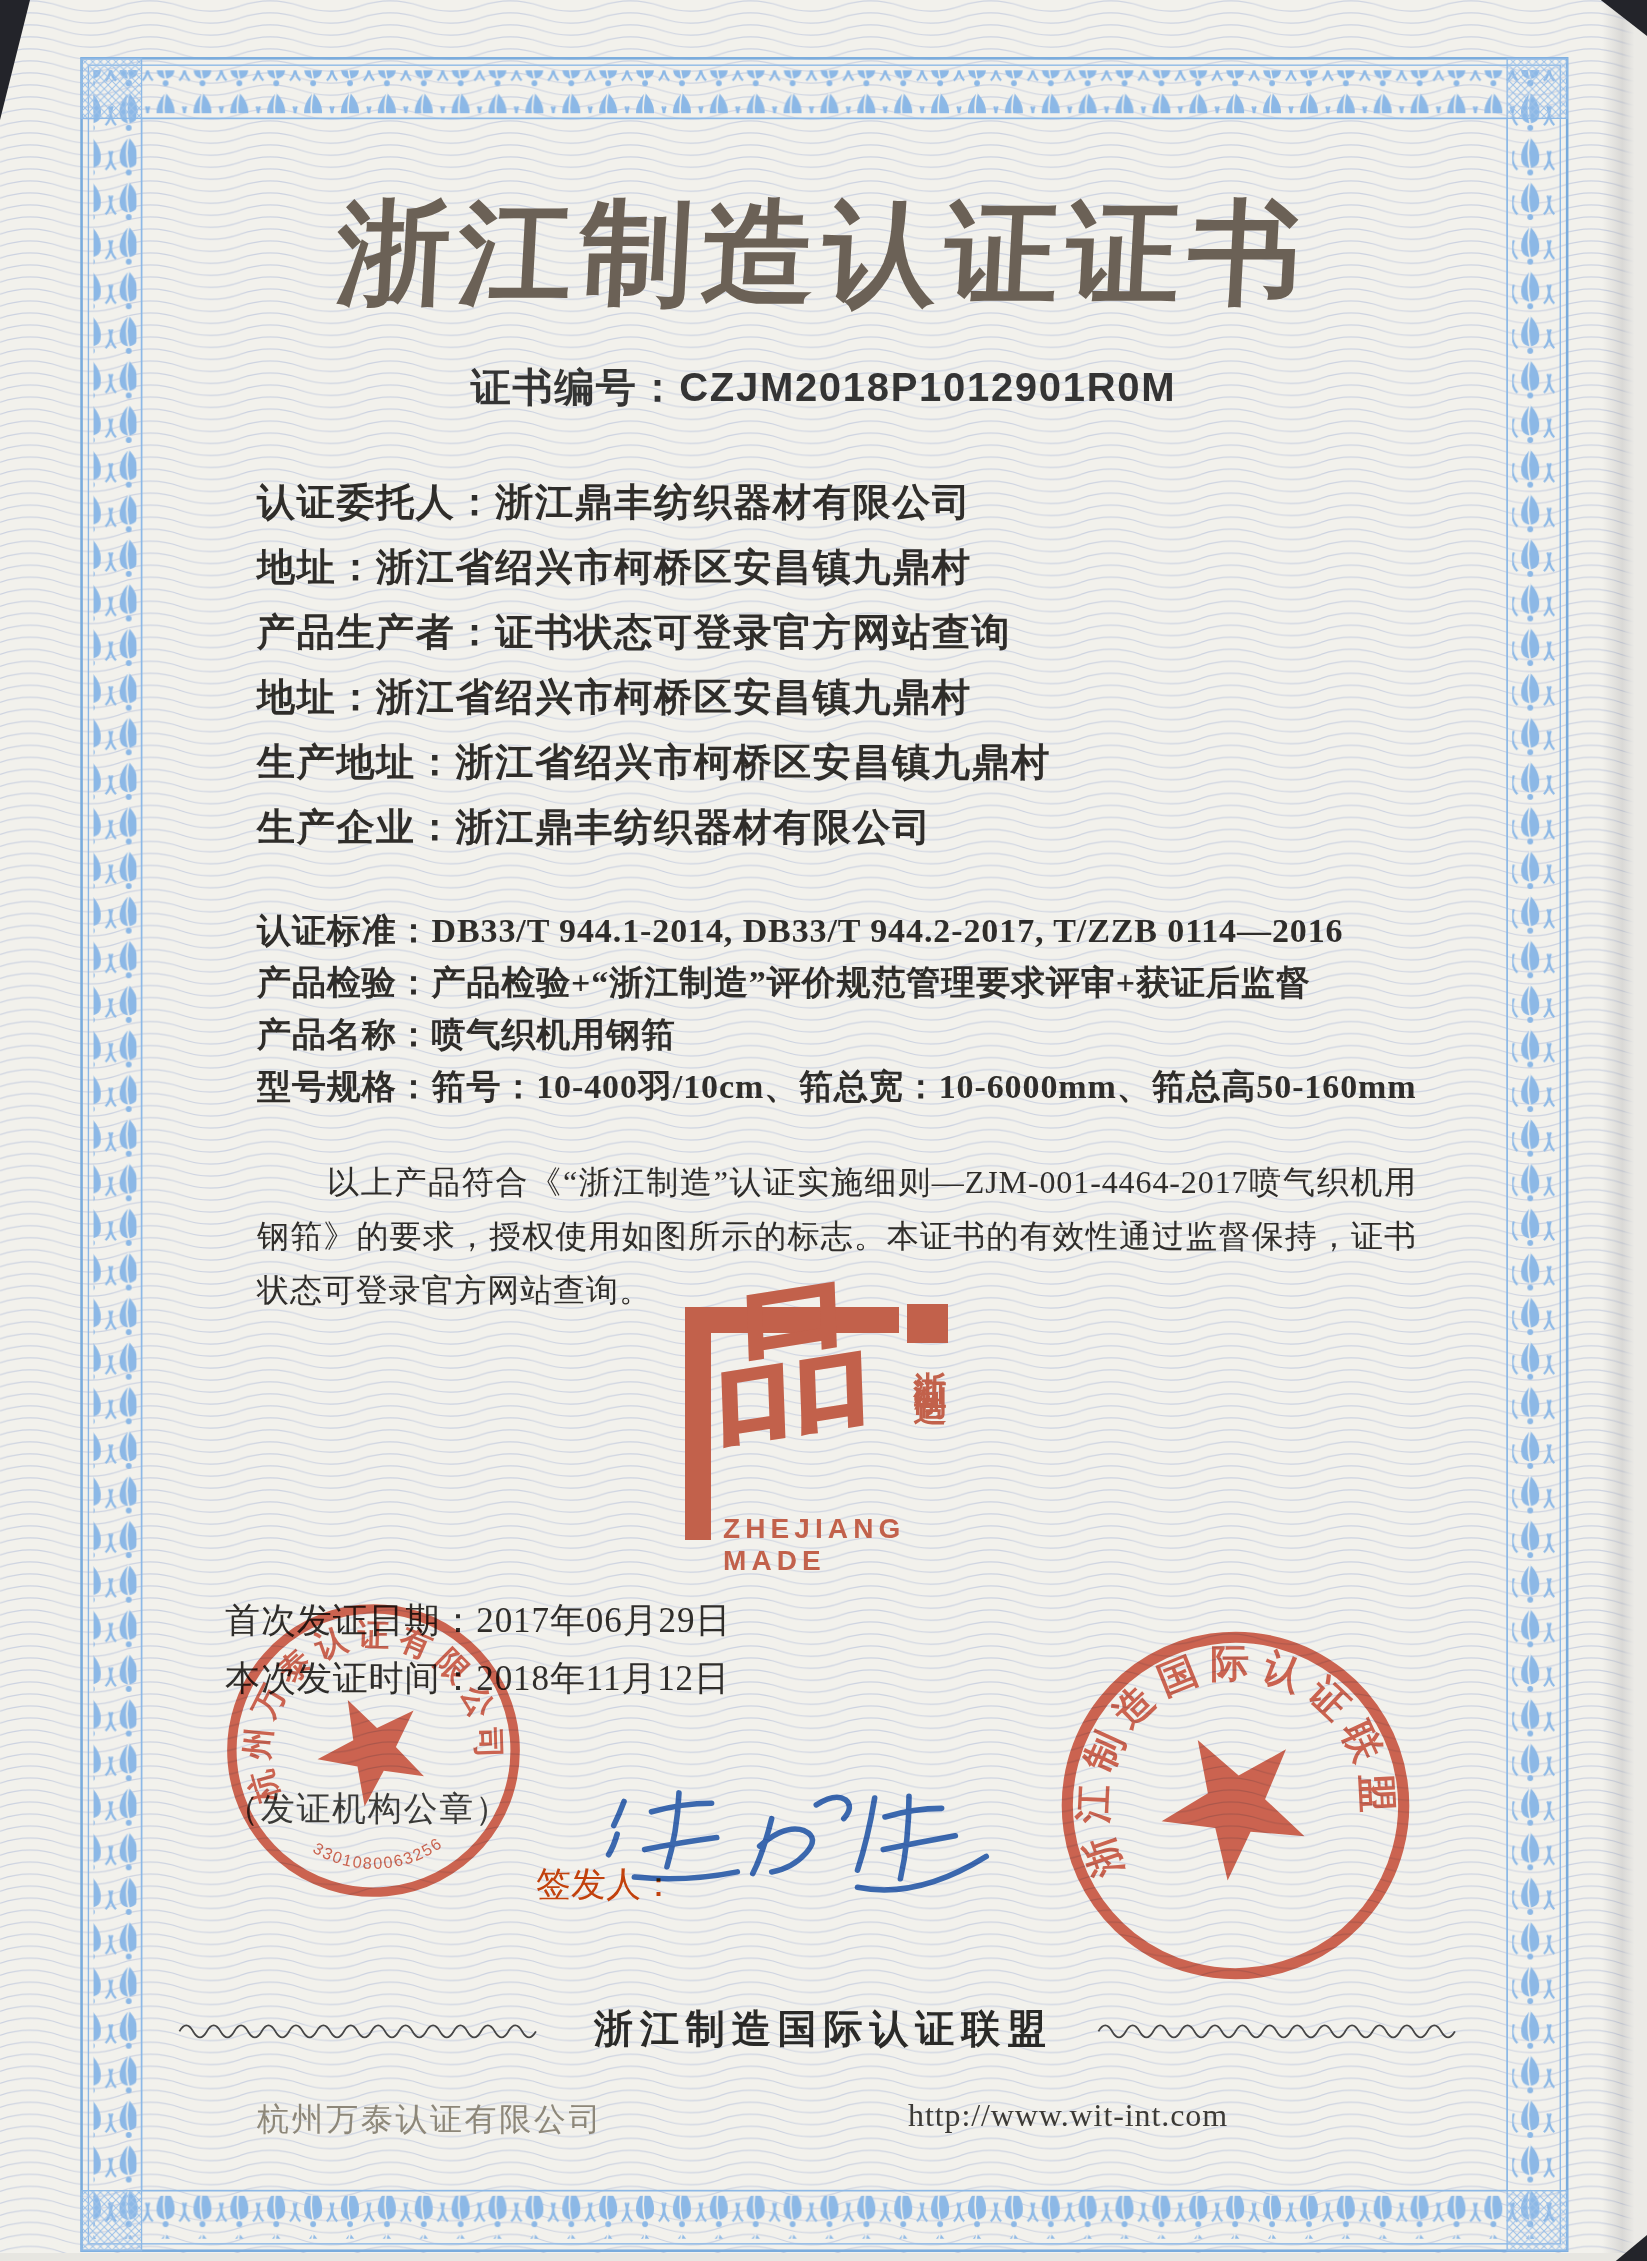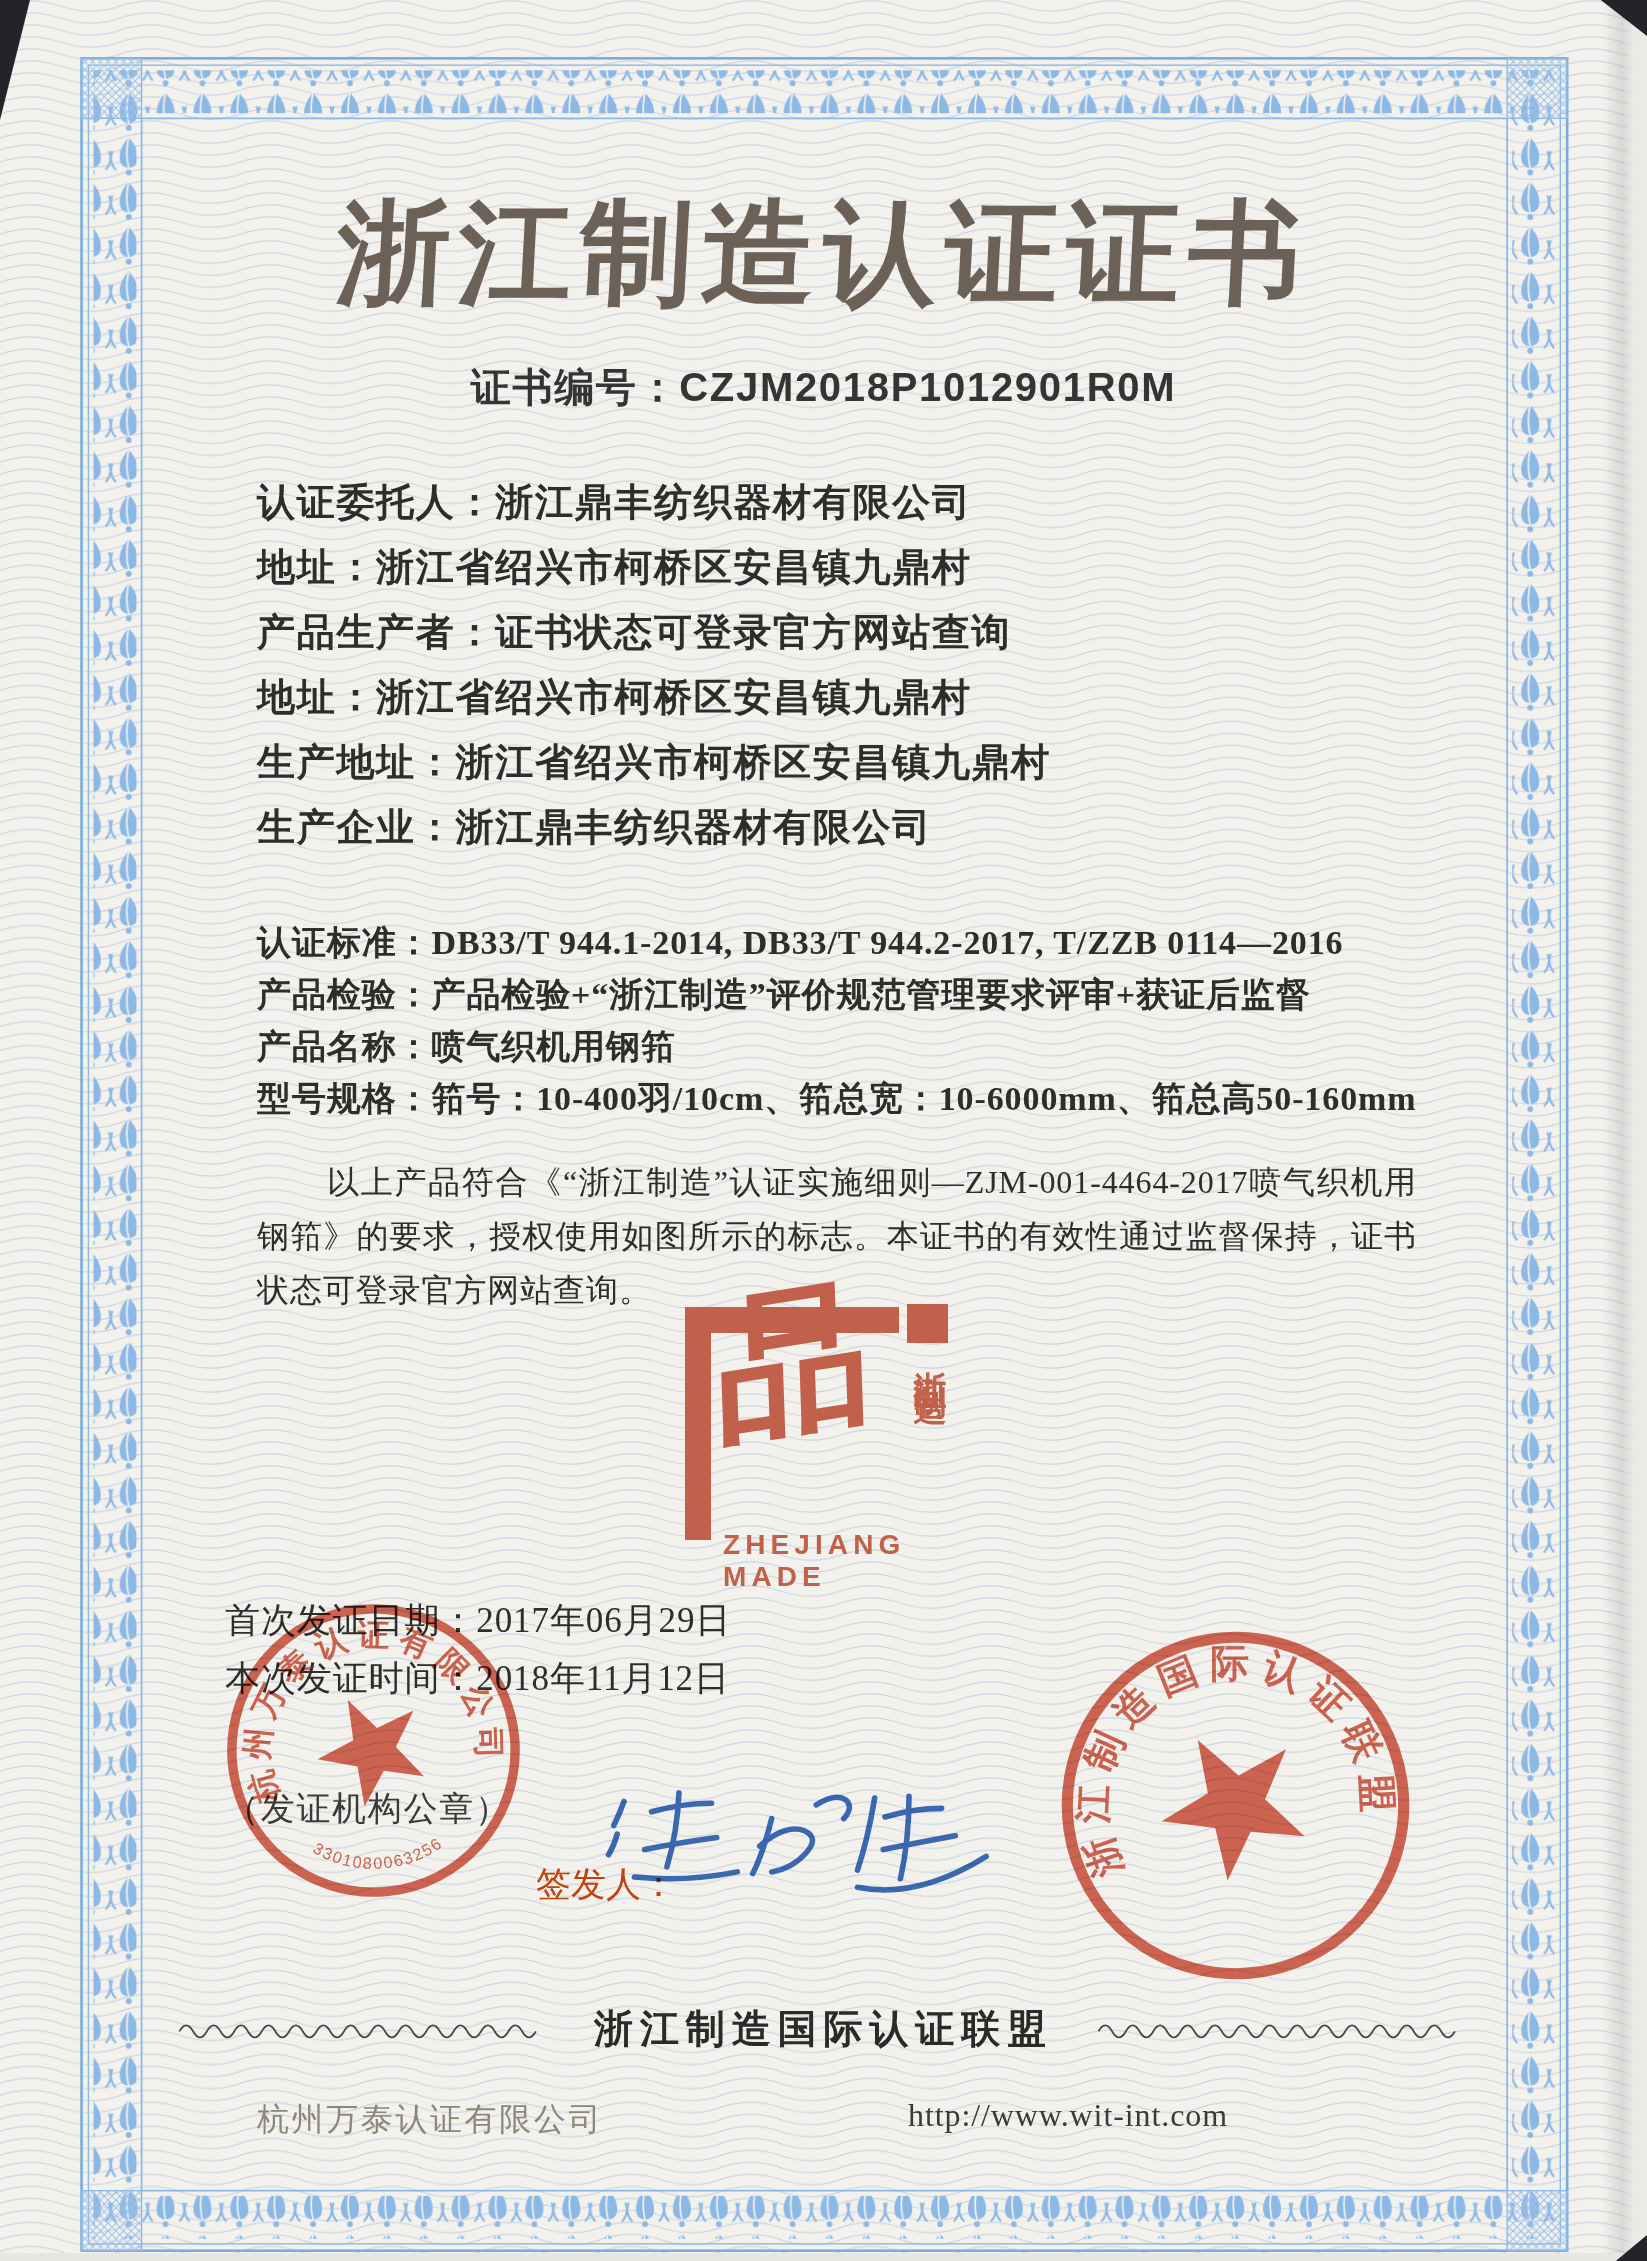--- a/index.html
+++ b/index.html
@@ -6,42 +6,42 @@
   #page{position:relative;width:1647px;height:2261px;background:#f2f1ec;overflow:hidden;
         font-family:"Liberation Serif","DejaVu Serif",serif;color:#2f2d2a;}
   .abs{position:absolute;}
   
   .title{top:178px;left:0;width:1647px;text-align:center;font-size:113px;font-weight:700;
          letter-spacing:8.6px;color:#6b6156;transform:skewX(-3deg);}
   .certline{top:360px;left:0;width:1647px;text-align:center;font-size:40px;font-weight:700;
             font-family:"Liberation Sans","DejaVu Sans",sans-serif;color:#343434;letter-spacing:1.7px;}
   .infoblock{top:470px;left:257px;width:1201px;font-size:38px;font-weight:700;letter-spacing:1.7px;}
   .infoblock div{height:65px;line-height:65px;}
-  .specblock{top:905px;left:257px;width:1227px;font-size:34px;font-weight:700;letter-spacing:0.9px;margin-top:12px;}
+  .specblock{top:905px;left:257px;width:1227px;font-size:34px;font-weight:700;letter-spacing:0.9px;}
   .specblock div{height:52px;line-height:52px;}
   .para{top:1155px;left:257px;width:1160px;font-size:32px;line-height:54px;text-align:justify;
         text-indent:70px;letter-spacing:0.9px;}
   .datesblock{top:1592px;left:225px;width:772px;font-size:35px;letter-spacing:0.9px;}
   .datesblock div{height:58px;line-height:58px;}
   .sealnote{top:1786px;left:225px;font-size:34px;letter-spacing:1.7px;color:#3a3a38;}
   .issuer{top:1861px;left:536px;font-size:35px;color:#c2410c;font-family:Liberation Mono, monospace;}
   .alliance{top:2002px;left:0;width:1647px;text-align:center;font-size:39px;font-weight:700;
             letter-spacing:6.9px;color:#2a2a28;}
   .footco{top:2098px;left:257px;font-size:32px;letter-spacing:2.6px;color:#8d8779;}
   .footurl{top:2097px;left:908px;font-size:32px;letter-spacing:0.9px;color:#3c3a36;}
   
   .logo{top:1300px;left:682px;width:292px;height:262px;}
   .logo .bar{position:absolute;background:#c2614b;}
   .logo .mark{position:absolute;left:33px;top:-15.4px;font-size:156px;font-weight:700;color:#c2614b;
               transform:rotate(-9deg) skewX(-7deg);line-height:1;}
   .logo .side{position:absolute;left:225px;top:45px;writing-mode:vertical-rl;font-size:33px;
               font-weight:700;letter-spacing:6.9px;color:#c2614b;
               font-family:"Liberation Sans","DejaVu Sans",sans-serif;}
   .logo .cap{position:absolute;left:41px;top:213px;font-size:28px;font-weight:700;letter-spacing:5.1px;
-             color:#c2614b;font-family:"Liberation Sans","DejaVu Sans",sans-serif;margin-top:16px;}
+             color:#c2614b;font-family:"Liberation Sans","DejaVu Sans",sans-serif;}
   
   .stamp{mix-blend-mode:multiply;opacity:.85;}
   .sig{mix-blend-mode:multiply;opacity:.92;}
   
   .cornerTL{top:0;left:0;width:50px;height:120px;background:#23242a;
             clip-path:polygon(0 0,60% 0,0 100%);}
   .cornerTR{top:0;right:0;width:77px;height:36px;background:#23242a;
             clip-path:polygon(40% 0,100% 0,100% 100%);}
   .cornerBR{bottom:0;right:0;width:39px;height:26px;background:#23242a;
             clip-path:polygon(100% 0,100% 100%,20% 100%);}

